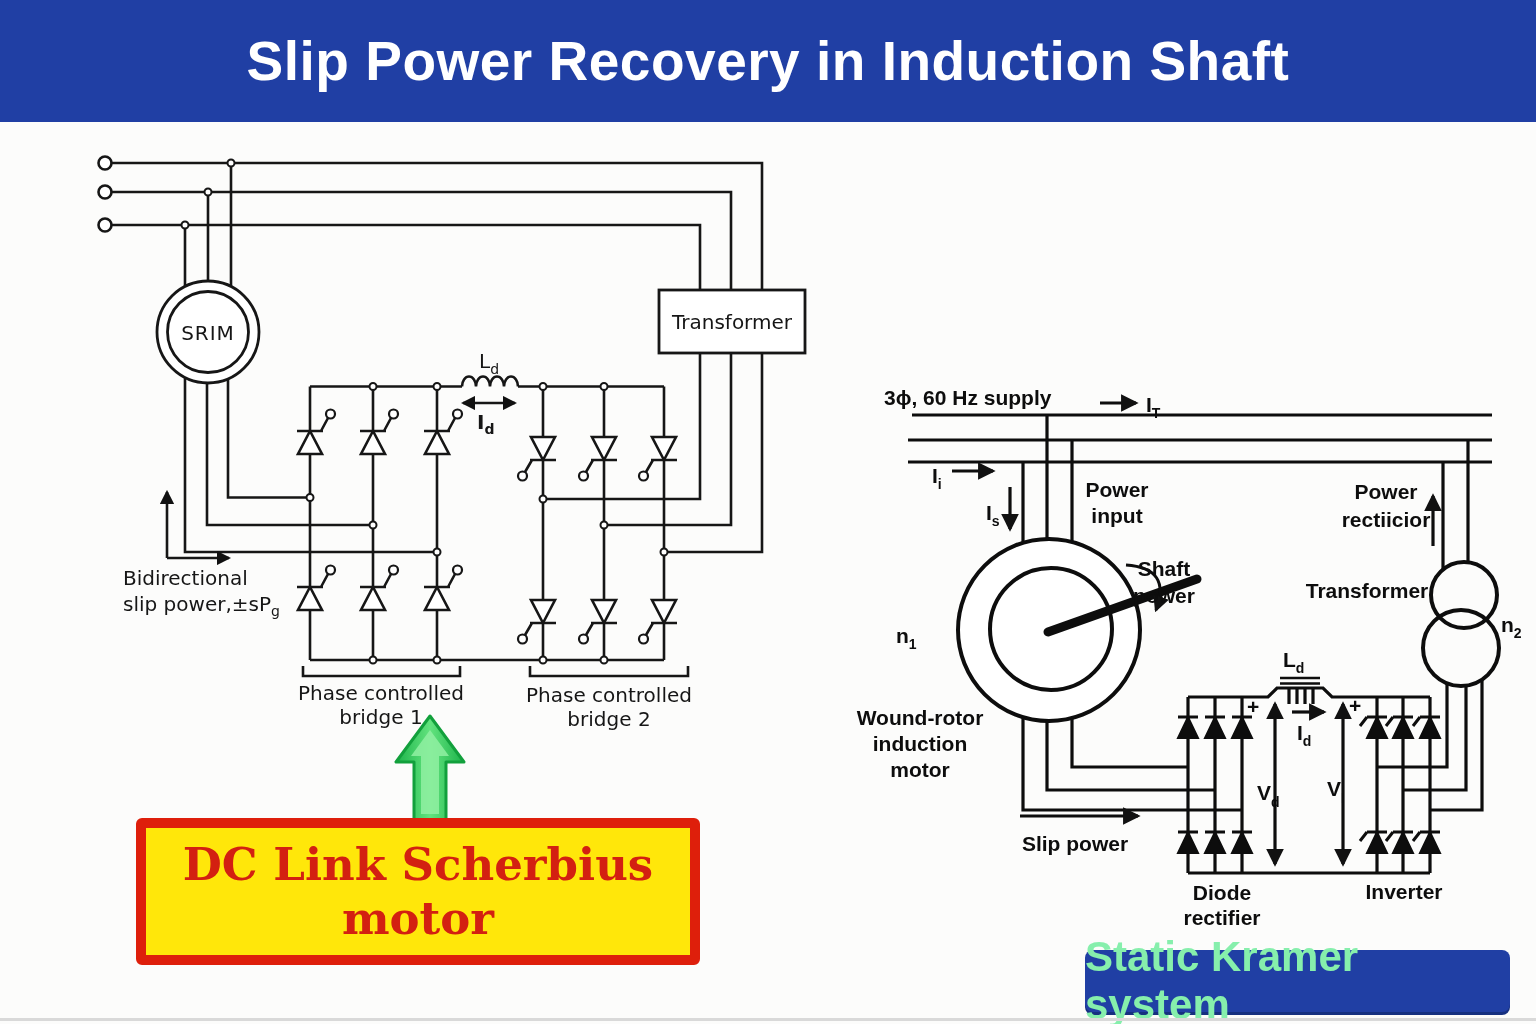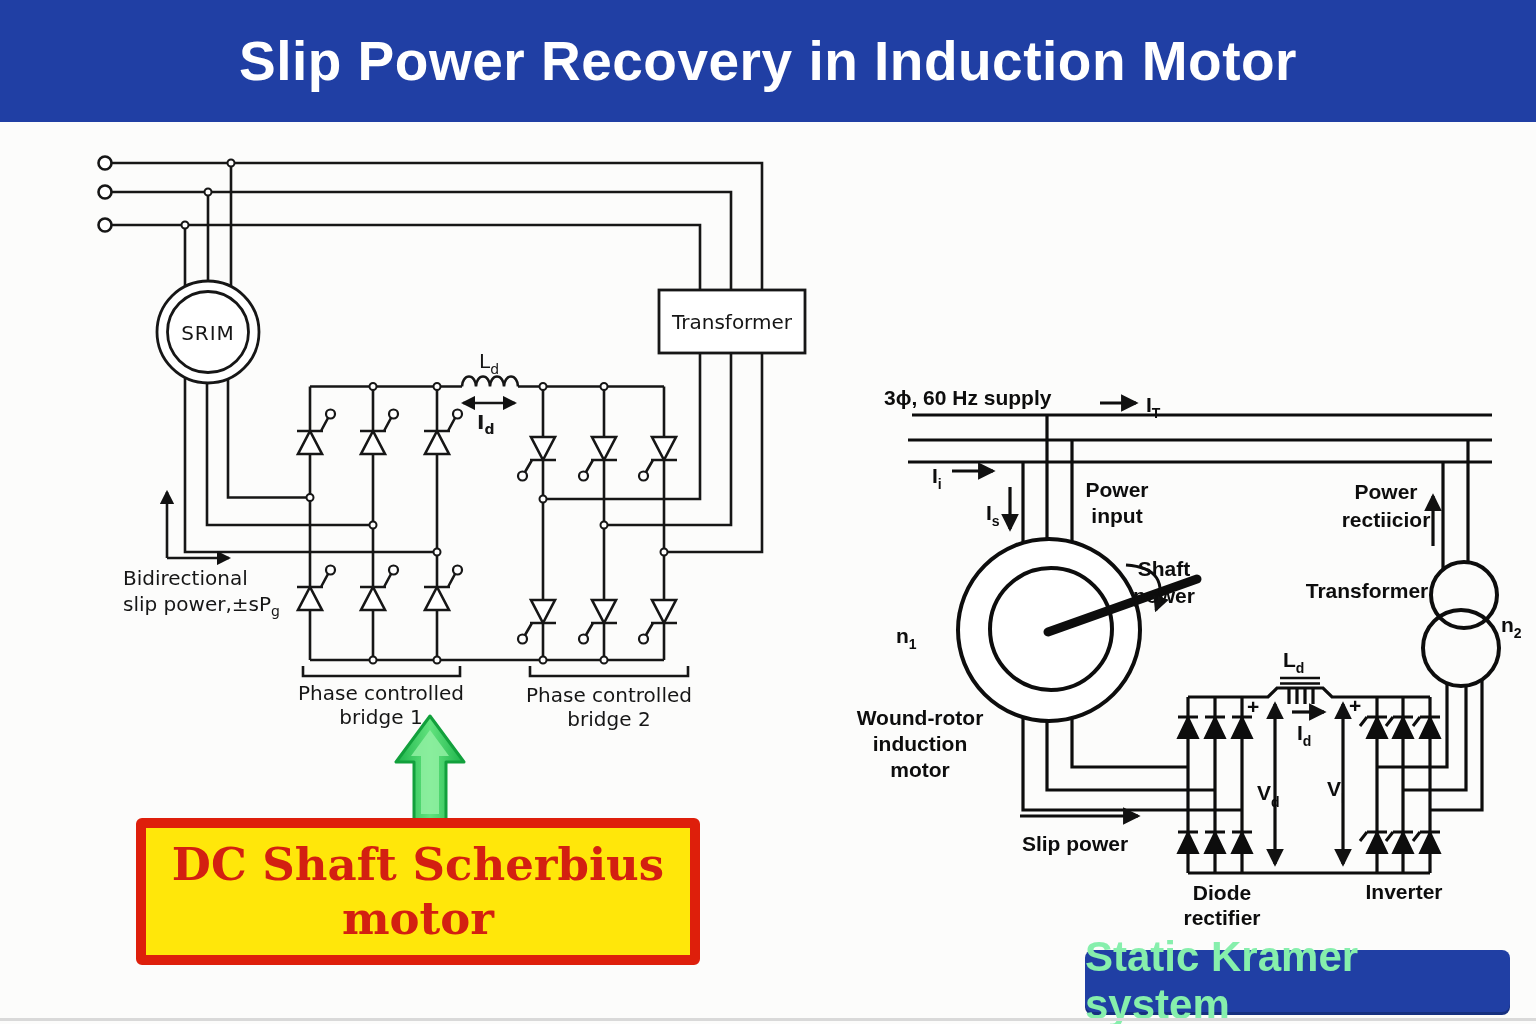--- a/index.html
+++ b/index.html
@@ -30,21 +30,21 @@
           box-shadow:0 3px 0 #16307f;}
   #kramer span{color:#86efac;font-weight:bold;font-size:42px;font-family:"Liberation Sans",sans-serif;}
   #bottomstrip{position:absolute;left:0;top:1018px;width:1536px;height:3px;background:#d9d9d9;}
 </style>
 </head>
 <body>
 
 <div id="stage">
 
   <div id="banner">
-    <h1>Slip Power Recovery in Induction Motor</h1>
+    <h1>Slip Power Recovery in Induction Shaft</h1>
   </div>
 
   <svg id="circuit" width="1536" height="1024" viewBox="0 0 1536 1024">
     <defs>
       <marker id="ah" viewBox="0 0 10 10" refX="8.5" refY="5" markerWidth="5.5" markerHeight="5.5" orient="auto-start-reverse">
           <path d="M0,0L10,5L0,10z" fill="#111"></path>
         </marker>
       <g id="thyUp">
         <path d="M-12,23 L12,23 L0,0 Z" fill="#fff" stroke="#161616" stroke-width="2.6"></path>
         <path d="M-13,0 H13 M11,0 L18,-13" fill="none" stroke="#161616" stroke-width="2.6"></path>
@@ -255,21 +255,21 @@
       <text class="tR" x="1386" y="527" text-anchor="middle">rectiicior</text>
       <path class="dg-right" d="M1433,546 V496" marker-end="url(#ah)"></path>
 
       <text class="tR" x="1222" y="900" text-anchor="middle">Diode</text>
       <text class="tR" x="1222" y="925" text-anchor="middle">rectifier</text>
       <text class="tR" x="1404" y="899" text-anchor="middle">Inverter</text>
     </g>
   </svg>
 
   <div id="dcbox">
-    <div class="l">DC Shaft Scherbius</div>
+    <div class="l">DC Link Scherbius</div>
     <div class="l">motor</div>
   </div>
 
   <div id="kramer">
     <span>Static Kramer system</span>
   </div>
 
   <div id="bottomstrip"></div>
 </div>
 

